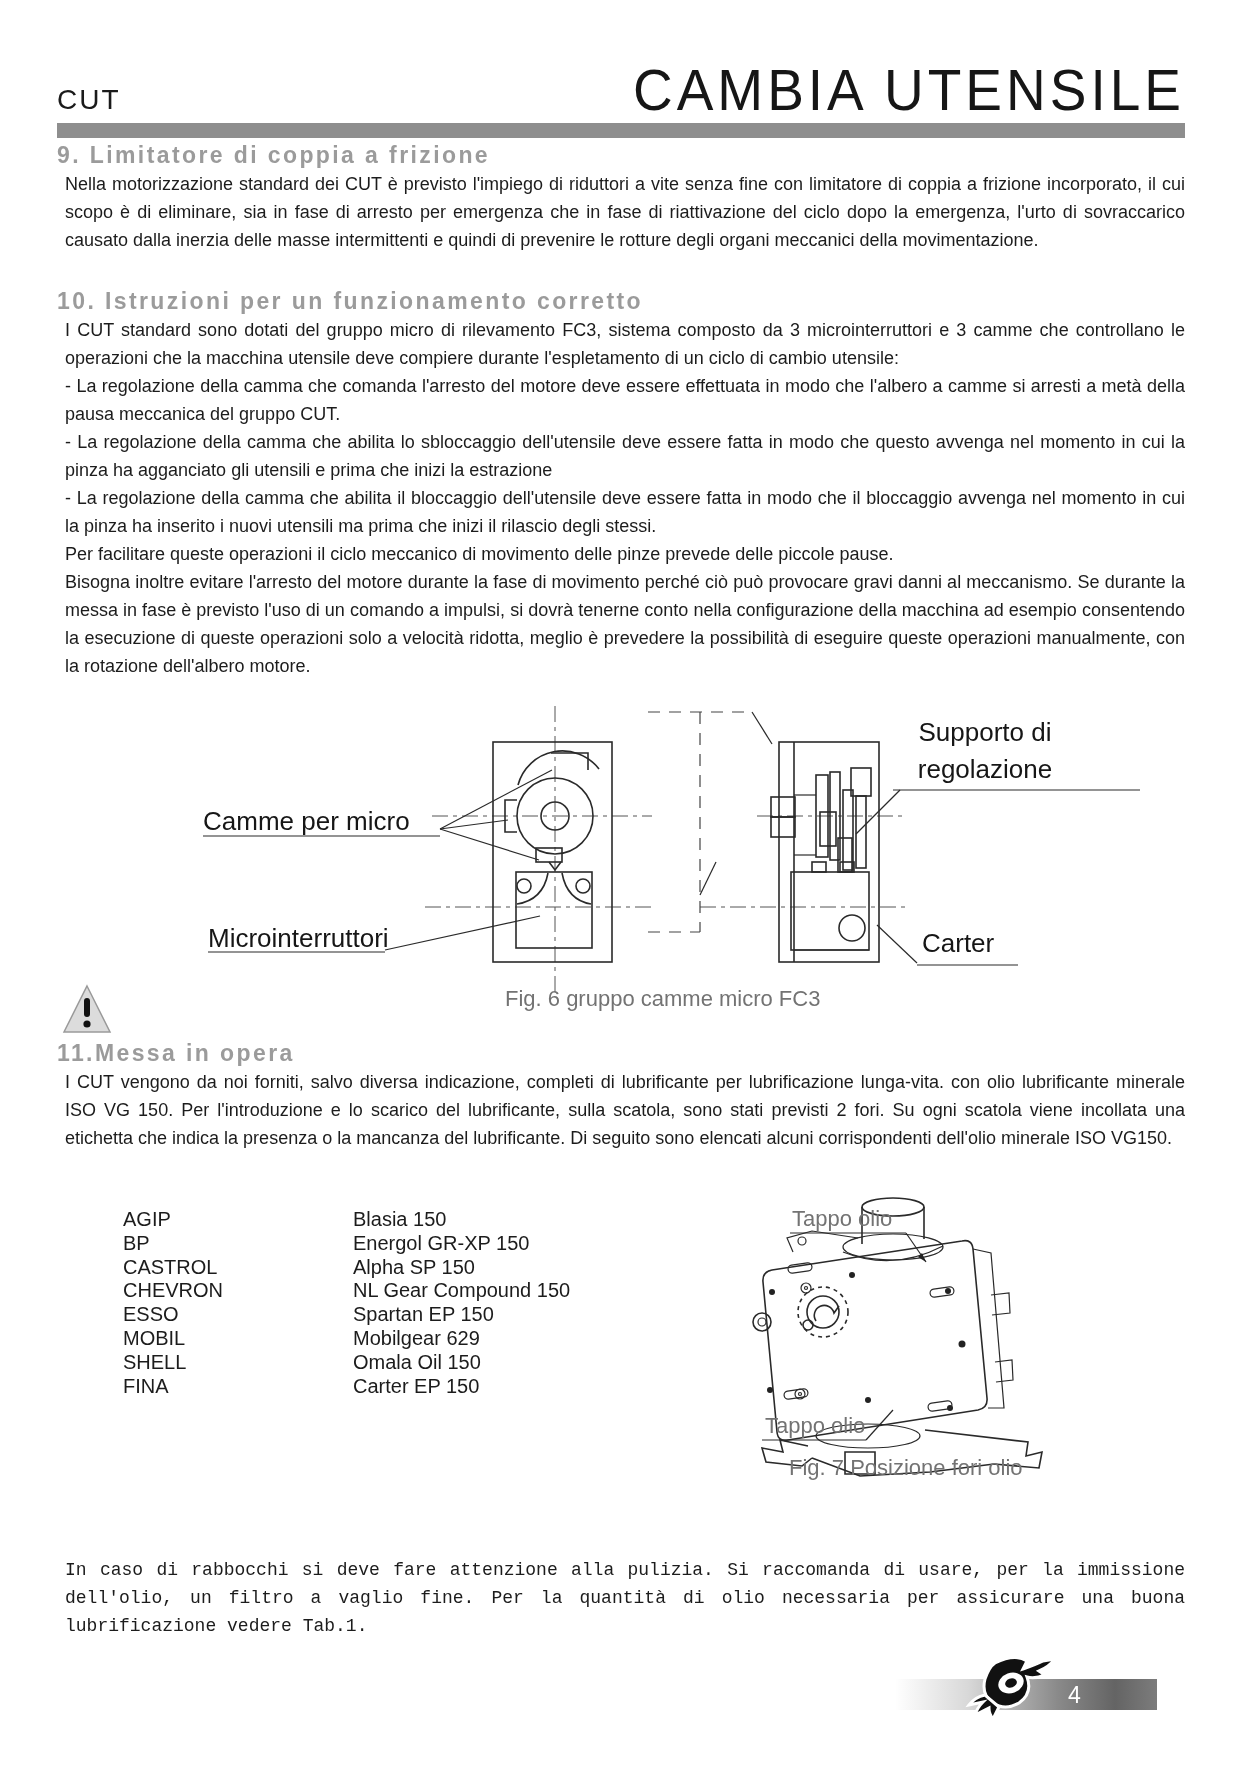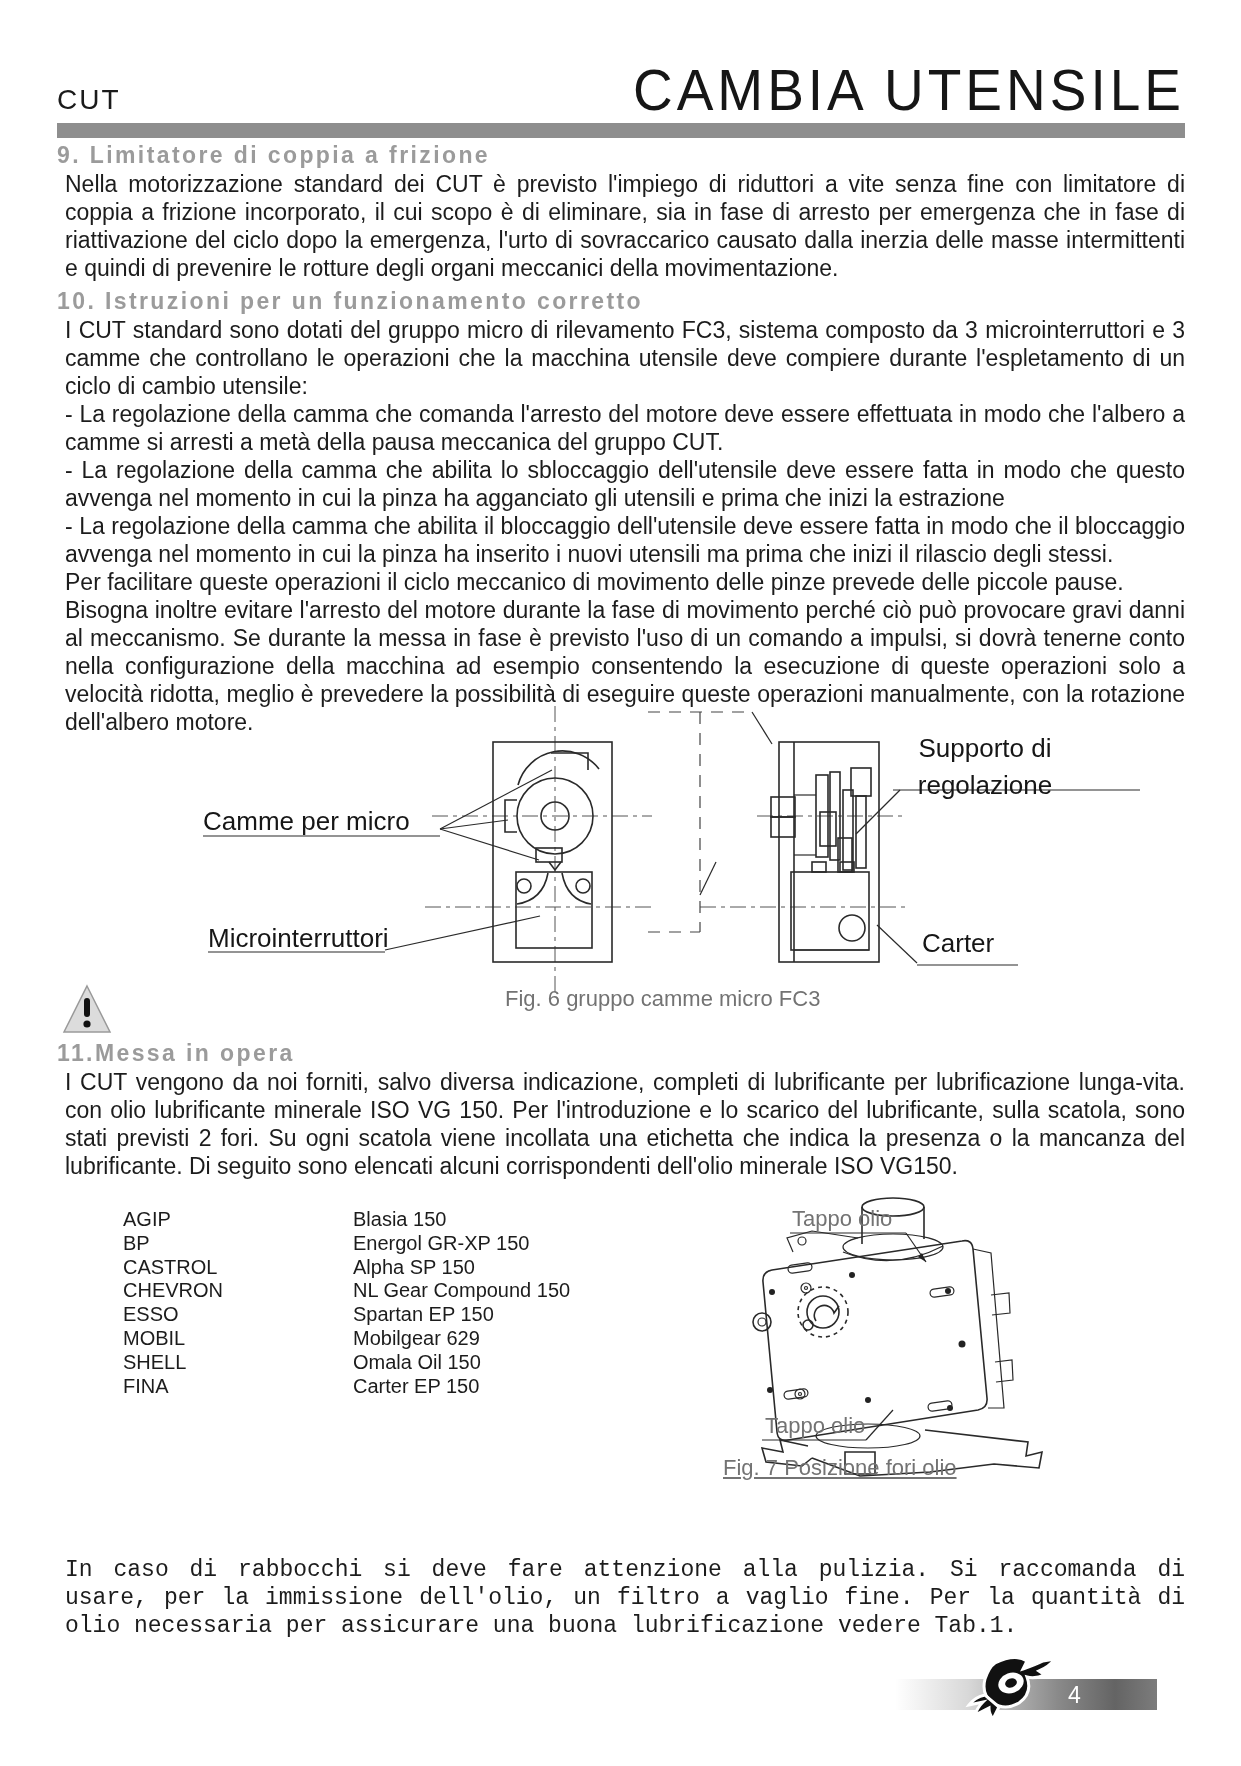--- a/index.html
+++ b/index.html
@@ -7,21 +7,21 @@
         font-family:"Liberation Sans", sans-serif;color:#1c1c1c;overflow:hidden;}
   .abs{position:absolute;}
   
   #cut-label{left:57px;top:84px;font-size:28px;letter-spacing:2px;color:#1a1a1a;}
   #main-title{right:56px;top:56px;font-size:55px;letter-spacing:4px;color:#161616;
               transform:scaleY(1.05);transform-origin:top right;font-weight:400;}
   #header-rule{left:57px;top:123px;width:1128px;height:15px;background:#8e8e8e;}
   
   .sec-head{left:57px;font-size:23px;font-weight:bold;color:#9b9b9b;letter-spacing:2.4px;}
   
-  .body-block{left:65px;width:1120px;font-size:23px;line-height:28px;text-align:justify;}
+  .body-block{left:65px;width:1120px;font-size:18px;line-height:28px;text-align:justify;}
   .body-block p{margin:0;}
   
   .fig-label{font-size:26px;color:#161616;white-space:nowrap;}
   .fig-caption{font-size:22px;color:#737373;white-space:nowrap;}
   svg{position:absolute;left:0;top:0;}
   .lineart{stroke:#2a2a2a;stroke-width:1.6;fill:none;}
   .thin{stroke:#2a2a2a;stroke-width:1.2;fill:none;}
   .cline{stroke:#555;stroke-width:1;fill:none;stroke-dasharray:16 5 4 5;}
   .dash{stroke:#444;stroke-width:1.2;fill:none;stroke-dasharray:12 9;}
   
@@ -112,21 +112,21 @@
     <circle class="lineart" cx="852" cy="928" r="13"></circle>
     <path class="thin" d="M794,950 H869"></path>
 
     <path class="thin" d="M893,790 H1140"></path>
     <path class="thin" d="M900,790 L856,834"></path>
     <path class="thin" d="M877,925 L917,963"></path>
     <path class="thin" d="M917,965 H1018"></path>
   </svg>
   <div class="abs fig-label" style="left:203px;top:806px;">Camme per micro</div>
   <div class="abs fig-label" style="left:208px;top:923px;">Microinterruttori</div>
-  <div class="abs fig-label" style="left:900px;top:714px;width:170px;white-space:normal;text-align:center;line-height:37px;margin-top:16px;">Supporto di regolazione</div>
+  <div class="abs fig-label" style="left:900px;top:714px;width:170px;white-space:normal;text-align:center;line-height:37px;">Supporto di regolazione</div>
   <div class="abs fig-label" style="left:922px;top:928px;">Carter</div>
   <div class="abs fig-caption" style="left:505px;top:986px;">Fig.  6 gruppo camme micro FC3</div>
 
   <svg width="60" height="60" viewBox="0 0 60 60" style="left:60px;top:982px;">
     <polygon points="27,4 50,50 4,50" fill="#dcdcdc" stroke="#9a9a9a" stroke-width="1.5"></polygon>
     <rect x="24" y="16" width="6" height="19" rx="3" fill="#111"></rect>
     <circle cx="27" cy="42" r="3.6" fill="#111"></circle>
   </svg>
 
   <div class="abs sec-head" style="top:1040px;">11.Messa in opera</div>
@@ -220,21 +220,21 @@
     <path class="lineart" d="M845,1452 h30 v22 h-30 z"></path>
 
     <path class="thin" d="M790,1233 H906"></path>
     <path class="thin" d="M906,1233 L926,1262"></path>
     <polygon points="926,1262 918,1257 922,1253" fill="#222"></polygon>
     <path class="thin" d="M762,1440 H866"></path>
     <path class="thin" d="M866,1440 L893,1410"></path>
   </svg>
   <div class="abs fig-caption" style="left:792px;top:1206px;">Tappo olio</div>
   <div class="abs fig-caption" style="left:765px;top:1413px;">Tappo olio</div>
-  <div class="abs fig-caption" style="left:723px;top:1455px;text-decoration:underline;">Fig.  7  Posizione fori olio</div>
+  <div class="abs fig-caption" style="left:789px;top:1455px;">Fig.  7  Posizione fori olio</div>
 
   <div class="abs body-block" style="top:1556px;font-family:Liberation Mono, monospace;">
     <p>In caso di rabbocchi si deve fare attenzione alla pulizia. Si raccomanda di usare, per la immissione dell'olio, un filtro a vaglio fine. Per la quantità di olio necessaria per assicurare una buona lubrificazione vedere Tab.1.</p>
   </div>
 
   <div class="abs" id="footer-bar"></div>
   <svg width="110" height="80" viewBox="0 0 110 80" style="left:965px;top:1645px;">
     <g stroke="#ffffff" stroke-width="3">
       <path d="M30,18 Q50,8 62,16 L58,24 Q70,20 78,16 L90,14 Q84,22 74,26 L80,30 Q70,34 62,32 Q68,48 54,58 Q40,66 28,58 Q16,50 20,34 Q24,22 30,18 Z" fill="#111111"></path>
       <path d="M20,50 Q10,52 4,60 L18,57 Q12,63 10,70 L24,63 Q24,69 28,74 L34,62 Z" fill="#111111"></path>

